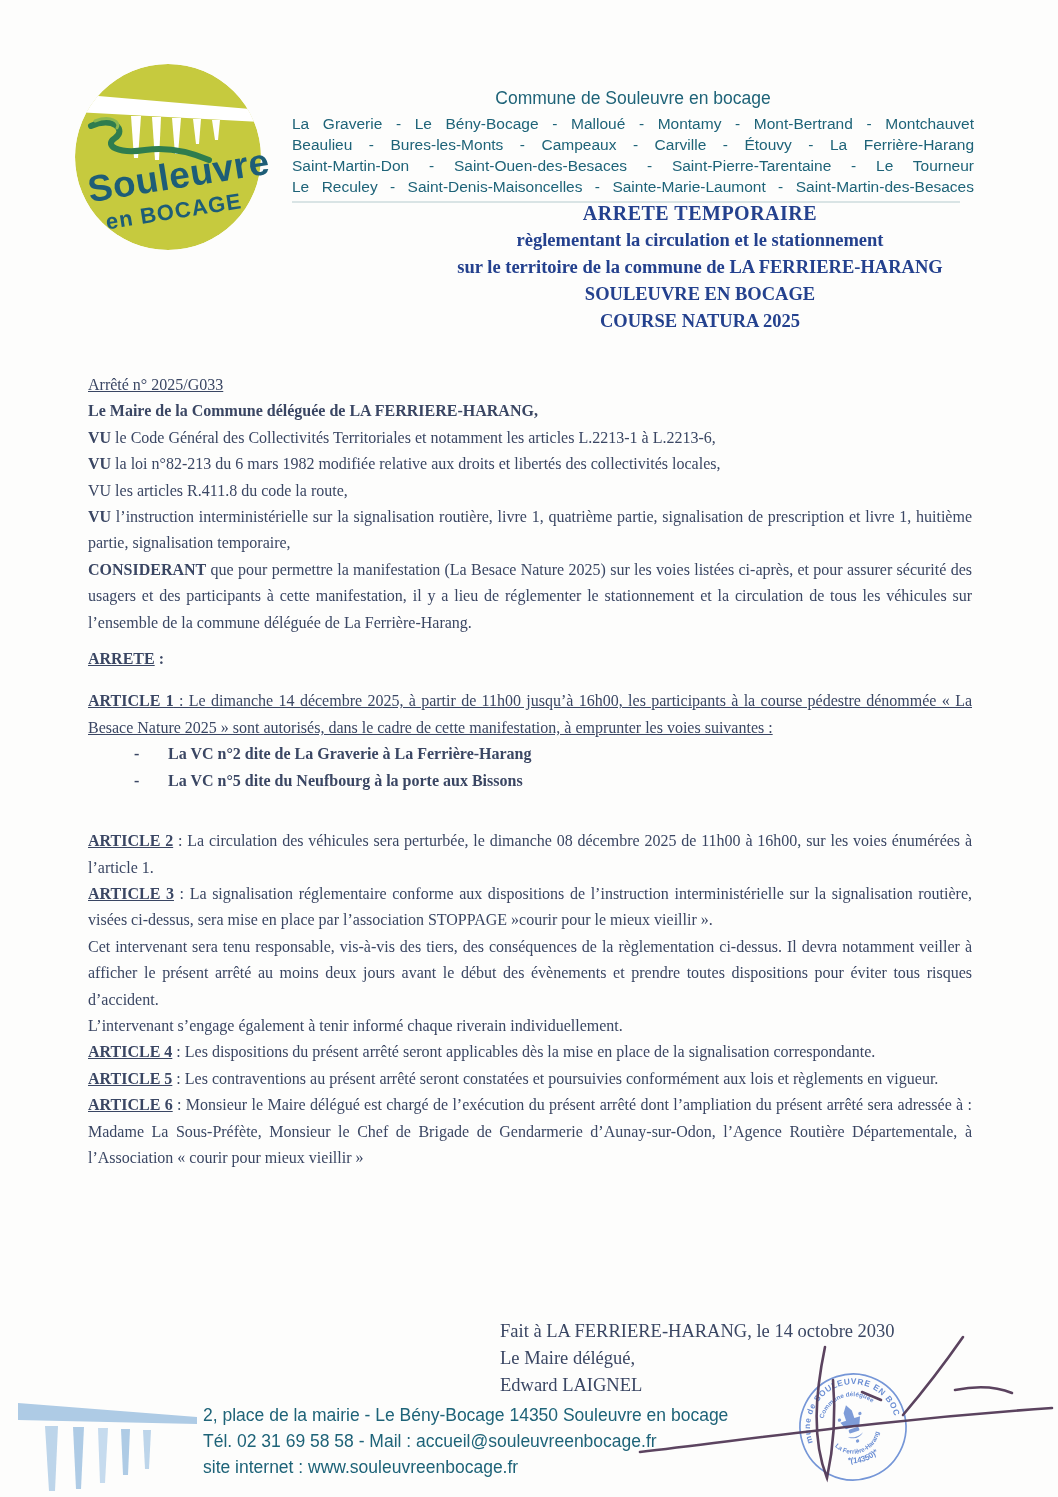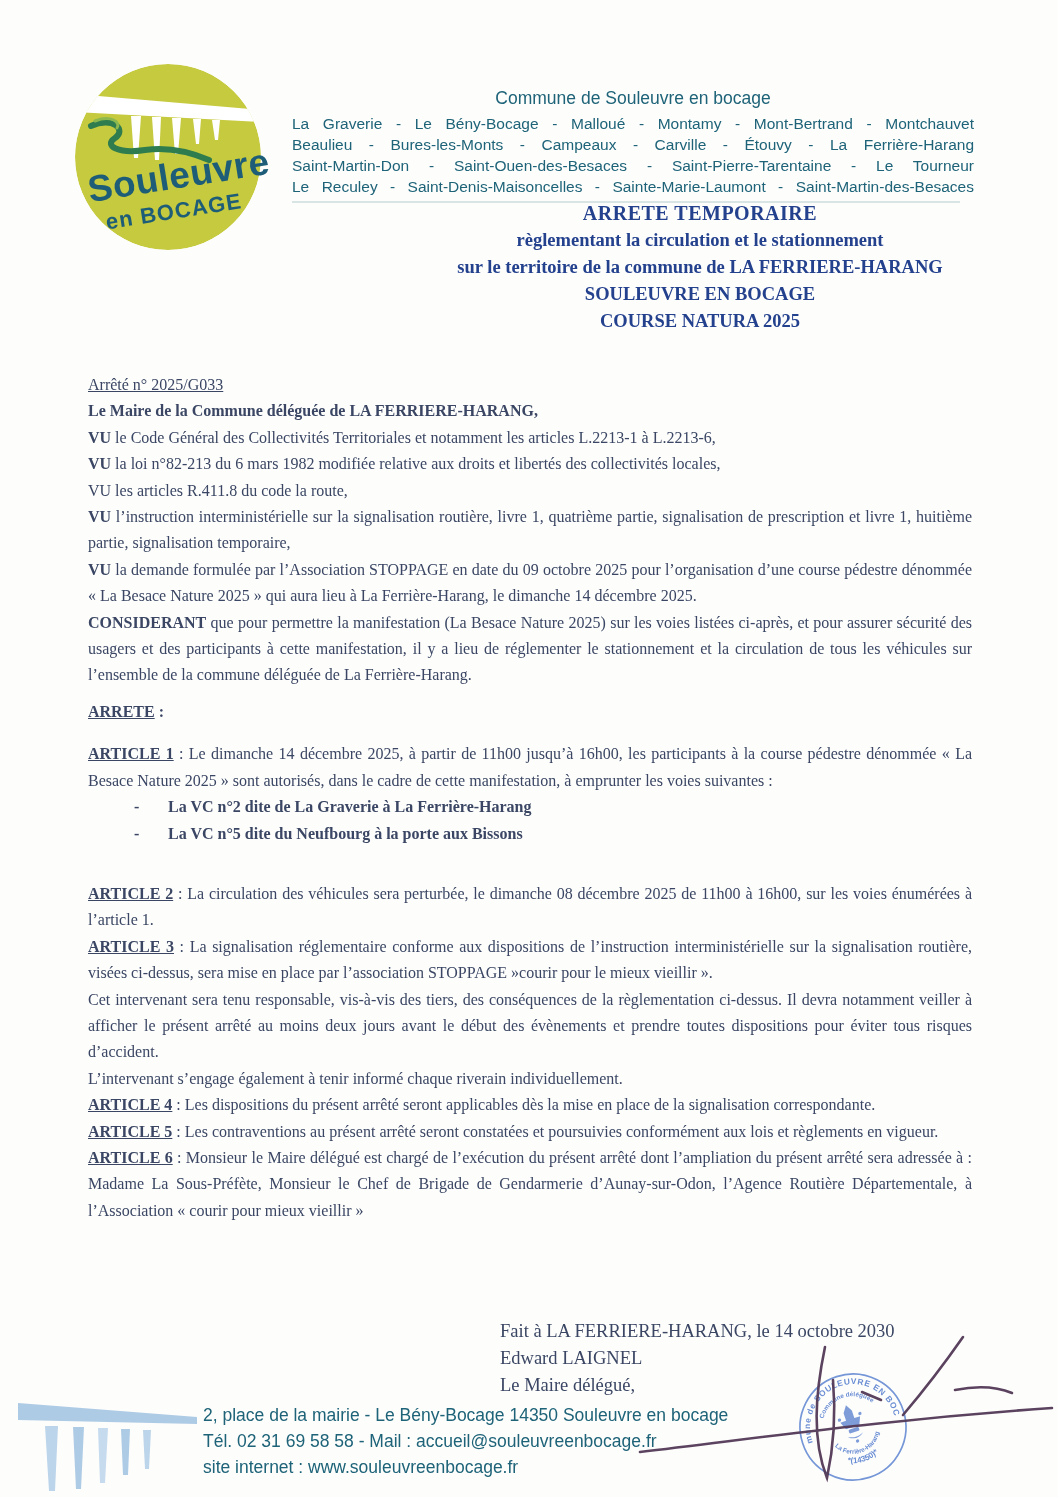--- a/index.html
+++ b/index.html
@@ -40,21 +40,21 @@
   .body-block p{margin:0;text-align:justify;}
   .p-ref .lead-ref{text-decoration:underline;}
   .p-bold{font-weight:bold;}
   .lead{font-weight:bold;font-family:Liberation Serif, serif;}
   .lead-u{font-weight:bold;text-decoration:underline;}
   .p-heading{text-align:center;font-weight:bold;
     margin-top:12px !important;margin-bottom:16px !important;}
   .p-bullet{font-weight:bold;padding-left:46px;display:flex;}
   .p-bullet .dash{width:34px;flex:0 0 34px;}
   .gap-s{margin-top:10px !important;}
-  .gap-m{margin-top:16px !important;}
+  .gap-m{margin-top:16px !important;text-decoration:underline;}
   .gap-l{margin-top:34px !important;}
 
   
   .sig-block{position:absolute;left:500px;top:1318px;font-size:18.5px;
     line-height:27px;}
 
   
   .stamp{position:absolute;left:786px;top:1360px;width:134px;height:134px;
     transform:rotate(-18deg);opacity:.92;}
   .stamp text{font-family:"Liberation Sans",sans-serif;font-weight:bold;}
@@ -113,21 +113,20 @@
       <div class="title-line">COURSE NATURA 2025</div>
     </div>
 
   <div id="body" class="body-block">
       <p class="p-ref"><span class="lead-ref">Arrêté n° 2025/G033</span><span></span></p>
       <p class="p-bold"><span>Le Maire de la Commune déléguée de LA FERRIERE-HARANG,</span></p>
       <p class="p-lead"><span class="lead">VU</span><span> le Code Général des Collectivités Territoriales et notamment les articles L.2213-1 à L.2213-6,</span></p>
       <p class="p-lead"><span class="lead">VU</span><span> la loi n°82-213 du 6 mars 1982 modifiée relative aux droits et libertés des collectivités locales,</span></p>
       <p class="p-plain"><span>VU les articles R.411.8 du code la route,</span></p>
       <p class="p-lead"><span class="lead">VU</span><span> l’instruction interministérielle sur la signalisation routière, livre 1, quatrième partie, signalisation de prescription et livre 1, huitième partie, signalisation temporaire,</span></p>
-      <p class="p-lead"><span class="lead">VU</span><span> la demande formulée par l’Association STOPPAGE en date du 09 octobre 2025 pour l’organisation d’une course pédestre dénommée «  La Besace Nature 2025 » qui aura lieu à La Ferrière-Harang, le dimanche 14 décembre 2025.</span></p>
       <p class="p-lead"><span class="lead">CONSIDERANT</span><span> que pour permettre la manifestation (La Besace Nature 2025) sur les voies listées ci-après, et pour assurer sécurité des usagers et des participants à cette manifestation, il y a lieu de réglementer le stationnement et la circulation de tous les véhicules sur l’ensemble de la commune déléguée de La Ferrière-Harang.</span></p>
       <p class="p-heading gap-s"><span class="lead-u">ARRETE</span><span> :</span></p>
       <p class="p-article gap-m"><span class="lead-u">ARTICLE 1</span><span> : Le dimanche 14 décembre 2025, à partir de 11h00 jusqu’à 16h00, les participants à la course pédestre dénommée «  La Besace Nature 2025 » sont autorisés, dans le cadre de cette manifestation, à emprunter les voies suivantes :</span></p>
       <p class="p-bullet">
         <span class="dash">-</span>
         <span>La VC n°2 dite de La Graverie à La Ferrière-Harang</span>
       </p>
       <p class="p-bullet">
         <span class="dash">-</span>
         <span>La VC n°5 dite du Neufbourg à la porte aux Bissons</span>
@@ -136,22 +135,22 @@
       <p class="p-article"><span class="lead-u">ARTICLE 3</span><span> : La signalisation réglementaire conforme aux dispositions de l’instruction interministérielle sur la signalisation routière, visées ci-dessus, sera mise en place par l’association STOPPAGE »courir pour le mieux vieillir ».</span></p>
       <p class="p-plain"><span>Cet intervenant sera tenu responsable, vis-à-vis des tiers, des conséquences de la règlementation ci-dessus. Il devra notamment veiller à afficher le présent arrêté au moins deux jours avant le début des évènements et prendre toutes dispositions pour éviter tous risques d’accident.</span></p>
       <p class="p-plain"><span>L’intervenant s’engage également à tenir informé chaque riverain individuellement.</span></p>
       <p class="p-article"><span class="lead-u">ARTICLE 4</span><span> : Les dispositions du présent arrêté seront applicables dès la mise en place de la signalisation correspondante.</span></p>
       <p class="p-article"><span class="lead-u">ARTICLE 5</span><span> : Les contraventions au présent arrêté seront constatées et poursuivies conformément aux lois et règlements en vigueur.</span></p>
       <p class="p-article"><span class="lead-u">ARTICLE 6</span><span> : Monsieur le Maire délégué est chargé de l’exécution du présent arrêté dont l’ampliation du présent arrêté sera adressée à : Madame La Sous-Préfète, Monsieur le Chef de Brigade de Gendarmerie d’Aunay-sur-Odon, l’Agence Routière Départementale, à l’Association « courir pour mieux vieillir »</span></p>
     </div>
 
   <div id="signature" class="sig-block">
       <div class="sig-line">Fait à LA FERRIERE-HARANG, le 14 octobre 2030</div>
+      <div class="sig-line">Le Maire délégué,</div>
       <div class="sig-line">Edward LAIGNEL</div>
-      <div class="sig-line">Le Maire délégué,</div>
     </div>
 
   <svg class="stamp" viewBox="0 0 200 200">
     <defs>
       <path id="a1" d="M36,100 A64,64 0 1 1 164,100"></path>
       <path id="a2" d="M46,100 A54,54 0 0 0 154,100"></path>
       <path id="a3" d="M54,100 A46,46 0 1 1 146,100"></path>
       <path id="a4" d="M60,100 A40,40 0 0 0 140,100"></path>
     </defs>
     <g fill="none" stroke="#4f79cc" opacity="0.85">

